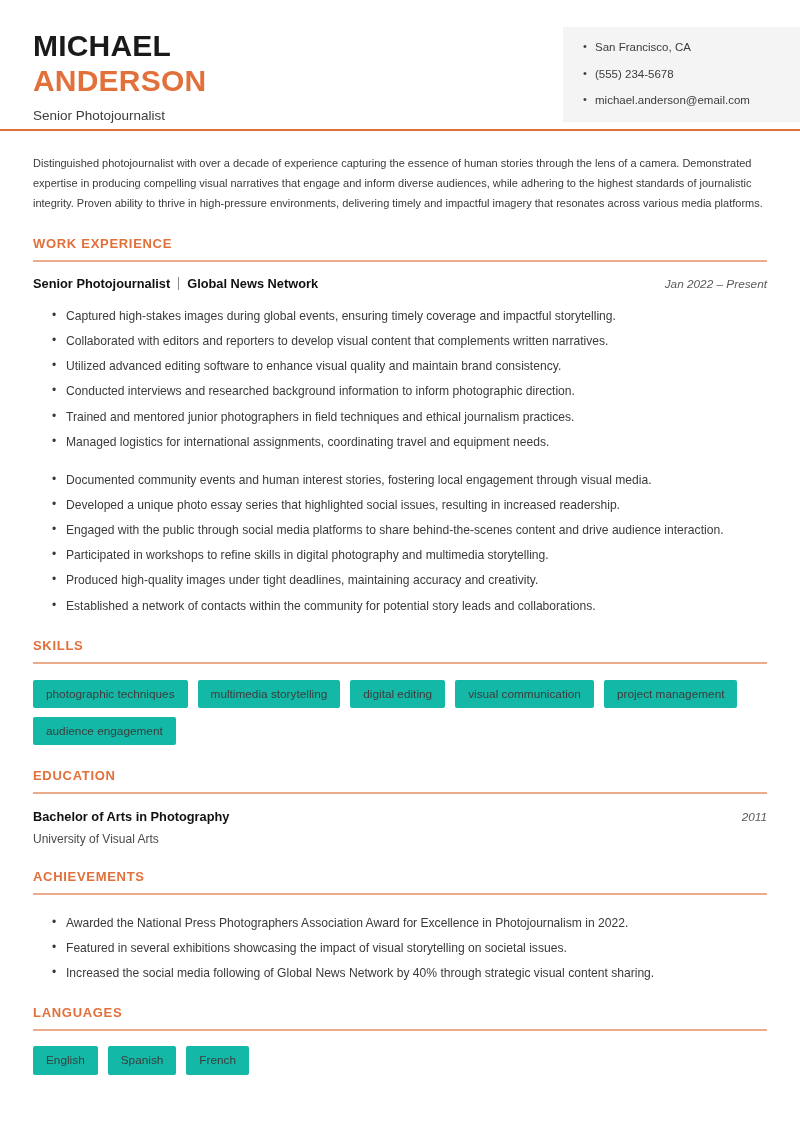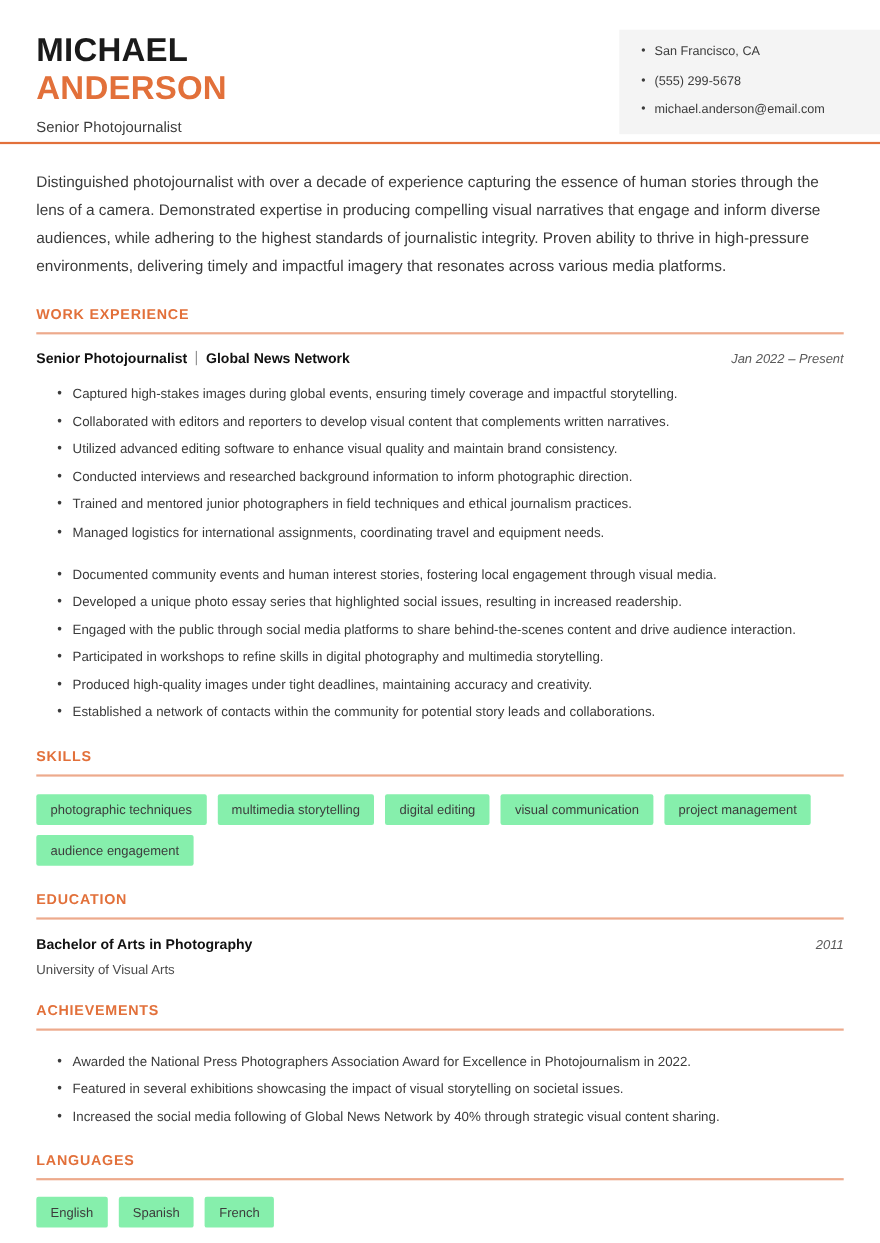--- a/index.html
+++ b/index.html
@@ -65,21 +65,21 @@
     top: -1px;
     color: #3c3c3c;
     font-size: 11px;
   }
 
   
   .body-wrap { padding: 0 33px; }
 
   .summary {
     margin-top: 22px;
-    font-size: 14px;
+    font-size: 11px;
     line-height: 1.82;
     color: #3a3a3a;
     max-width: 735px;
   }
 
   .section { margin-top: 23px; }
   .section-title {
     color: #E2703A;
     font-size: 13px;
     font-weight: bold;
@@ -143,21 +143,21 @@
     content: "\2022";
     position: absolute;
     left: 3px;
     top: -1px;
     color: #3a3a3a;
     font-size: 12px;
   }
 
   .tags { display: flex; flex-wrap: wrap; gap: 9px 10px; }
   .tag {
-    background: #86efac;
+    background: #14b8a6;
     color: #3c3c3c;
     font-size: 11.8px;
     padding: 7px 13px;
     border-radius: 2px;
     white-space: nowrap;
     line-height: 1.2;
   }
 
   .achv-section .section-rule { margin-bottom: 19px; }
   .lang-section .section-rule { margin-bottom: 15px; }
@@ -170,21 +170,21 @@
 <div class="page">
 
   <div class="header">
     <div class="identity">
       <div class="name-first">MICHAEL</div>
       <div class="name-last">ANDERSON</div>
       <div class="job-title">Senior Photojournalist</div>
     </div>
     <div class="contact-box">
       <div class="contact-item">San Francisco, CA</div>
-      <div class="contact-item">(555) 299-5678</div>
+      <div class="contact-item">(555) 234-5678</div>
       <div class="contact-item">michael.anderson@email.com</div>
     </div>
   </div>
 
   <div class="body-wrap">
 
     <div class="summary">Distinguished photojournalist with over a decade of experience capturing the essence of human stories through the lens of a camera. Demonstrated expertise in producing compelling visual narratives that engage and inform diverse audiences, while adhering to the highest standards of journalistic integrity. Proven ability to thrive in high-pressure environments, delivering timely and impactful imagery that resonates across various media platforms.</div>
 
     <div class="section work-section">
       <div class="section-title">WORK EXPERIENCE</div>

